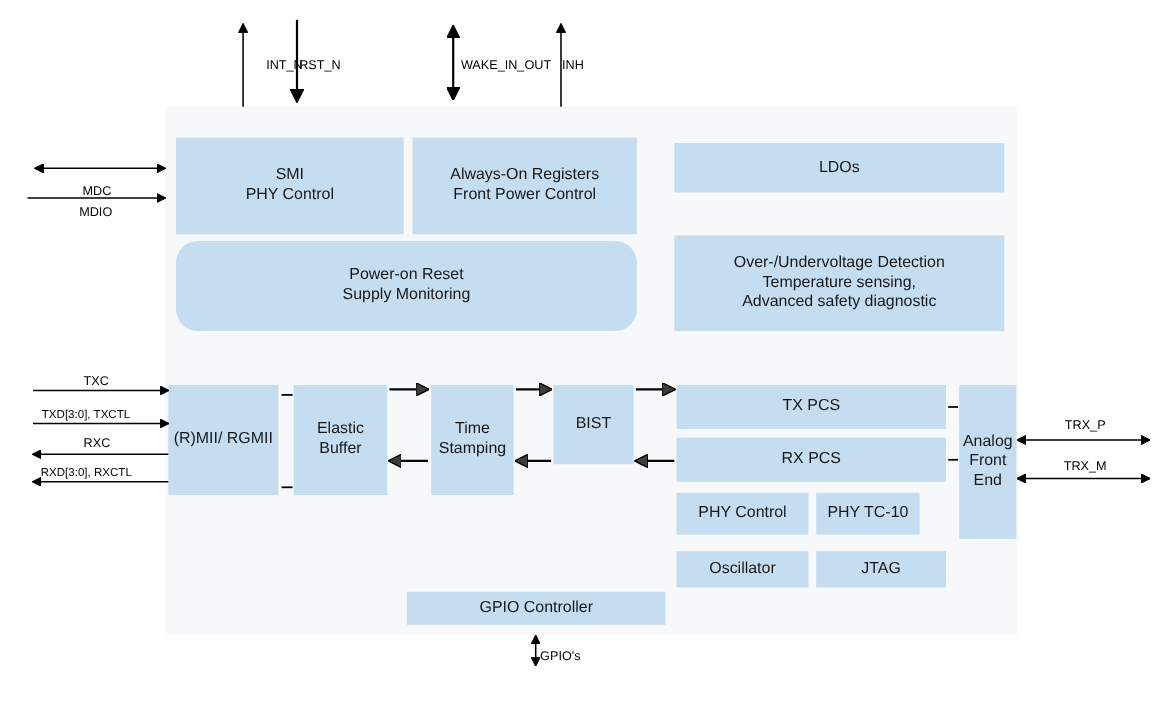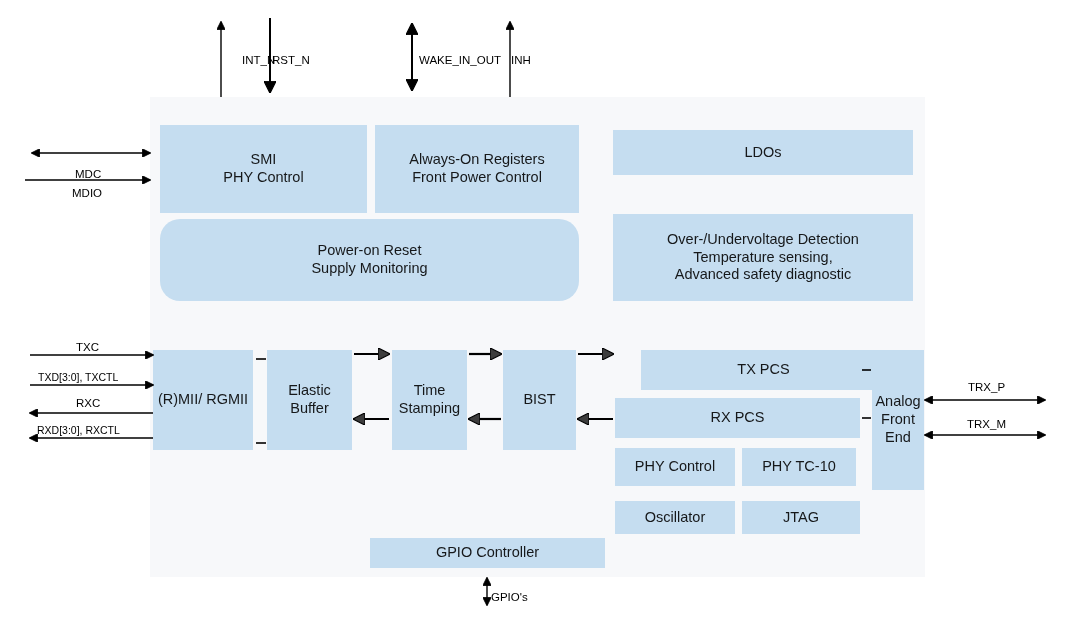--- a/index.html
+++ b/index.html
@@ -120,45 +120,45 @@
     </div>
   </div>
 
   <div class="blk" style="left:392px; top:350px; width:75px; height:100px;">
     <div>
       <span>Time</span>
       <span>Stamping</span>
     </div>
   </div>
 
-  <div class="blk" style="left:503px; top:350px; width:73px; height:100px;">
+  <div class="blk" style="left:503px; top:350px; width:73px; height:72px;">
     <div>
       <span>BIST</span>
     </div>
   </div>
 
-  <div class="blk" style="left:615px; top:350px; width:245px; height:40px;margin-left:26px;">
+  <div class="blk" style="left:615px; top:350px; width:245px; height:40px;">
     <div>
       <span>TX PCS</span>
     </div>
   </div>
 
   <div class="blk" style="left:615px; top:398px; width:245px; height:40px;">
     <div>
       <span>RX PCS</span>
     </div>
   </div>
 
   <div class="blk" style="left:615px; top:448px; width:120px; height:38px;">
     <div>
       <span>PHY Control</span>
     </div>
   </div>
 
-  <div class="blk" style="left:742px; top:448px; width:114px; height:38px;">
+  <div class="blk" style="left:742px; top:448px; width:94px; height:38px;">
     <div>
       <span>PHY TC-10</span>
     </div>
   </div>
 
   <div class="blk" style="left:615px; top:501px; width:120px; height:33px;">
     <div>
       <span>Oscillator</span>
     </div>
   </div>

